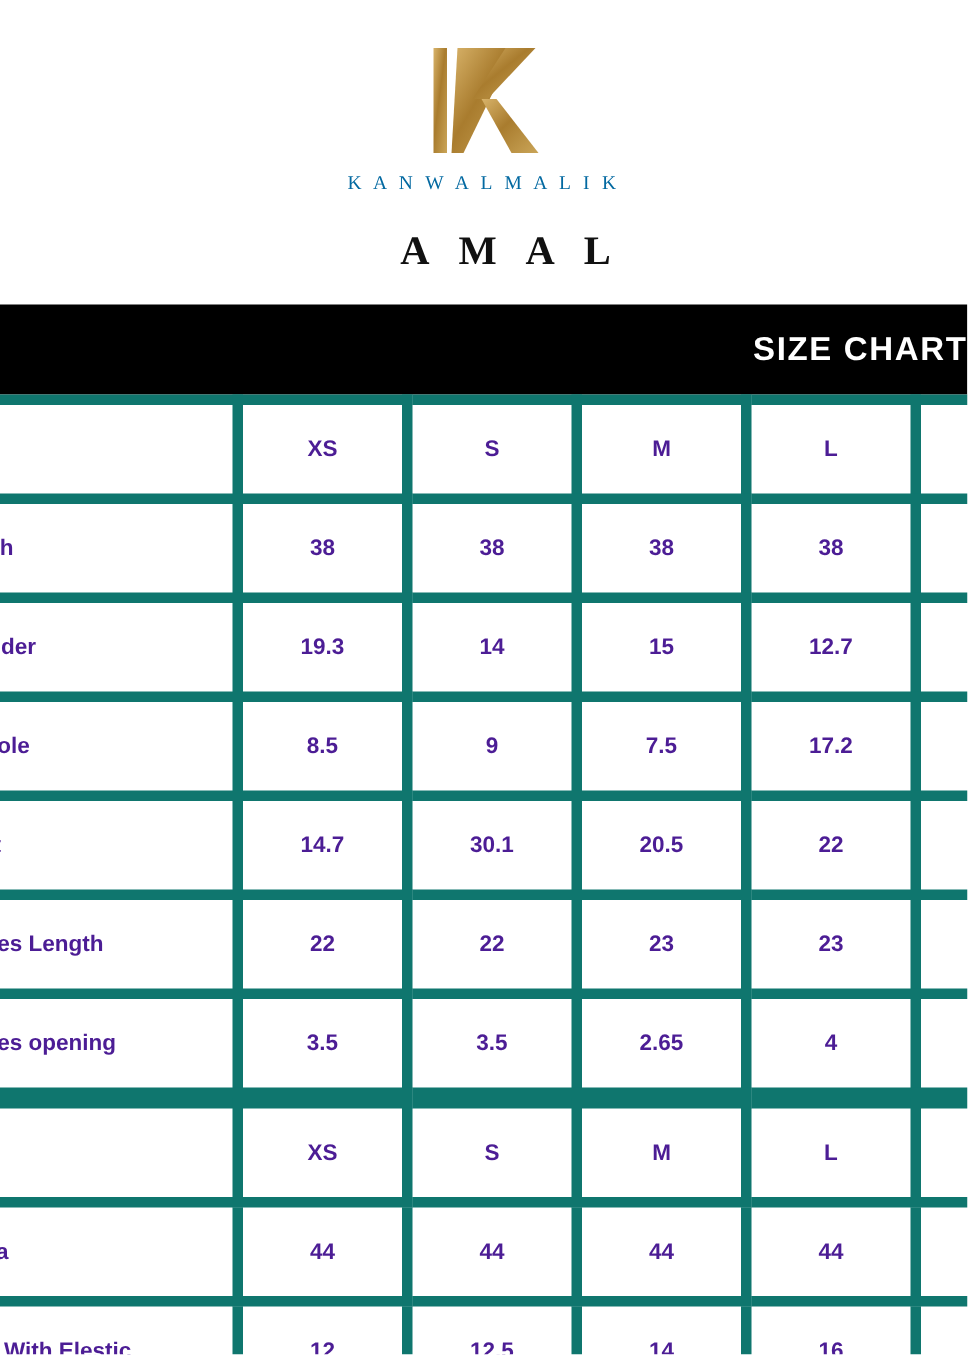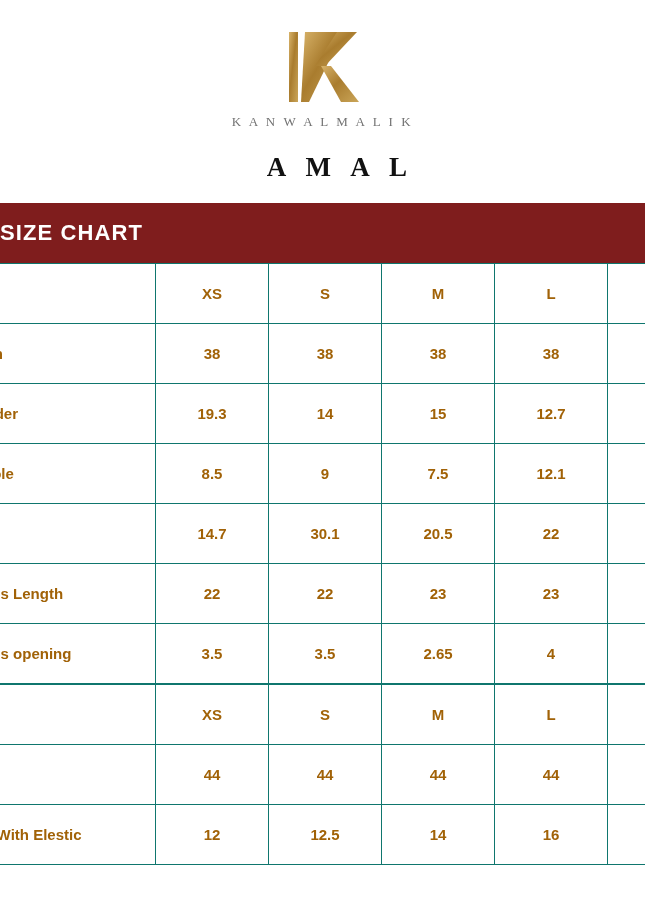--- a/index.html
+++ b/index.html
@@ -29,60 +29,60 @@
   .logo-mark {
     width: 96px;
     height: 82px;
     margin: 0 auto 6px auto;
     display: block;
   }
   .brand-name {
     font-family: "Liberation Serif", serif;
     font-size: 13px;
     letter-spacing: 2.6px;
-    color: #737373;
+    color: #0369a1;
     margin: 0 0 22px 0;
   }
   .collection-name {
     font-family: "Liberation Serif", serif;
     font-size: 27px;
     letter-spacing: 7px;
     color: #111111;
     font-weight: 700;
     margin: 0 0 20px 0;
     padding-left: 36px;
   }
 
   
   .banner {
-    background: #7f1d1d;
+    background: #000000;
     color: #ffffff;
-    text-align: left;
+    text-align: right;
     font-size: 22px;
     font-weight: 700;
     letter-spacing: 1.1px;
     line-height: 60px;
     height: 60px;
     width: 100%;
   }
 
   
   .size-table {
     border-collapse: collapse;
     table-layout: fixed;
     width: 705px;            
     margin-left: -60px;      
     border-top: none;
   }
   .size-table td, .size-table th {
-    border: 1px solid #0f766e;
+    border: 7px solid #0f766e;
     text-align: center;
     font-size: 15px;
     font-weight: 700;
-    color: #a16207;
+    color: #4c1d95;
     height: 59px;
     padding: 0;
   }
   .size-table .lbl {
     text-align: left;
     padding-left: 12px;
     width: 215px;
     font-size: 15px;
     font-weight: 700;
   }
@@ -155,21 +155,21 @@
         <td>14</td>
         <td>15</td>
         <td>12.7</td>
         <td>1</td>
       </tr>
       <tr>
         <td class="lbl">Armhole</td>
         <td>8.5</td>
         <td>9</td>
         <td>7.5</td>
-        <td>12.1</td>
+        <td>17.2</td>
         <td>1</td>
       </tr>
       <tr>
         <td class="lbl">Chest</td>
         <td>14.7</td>
         <td>30.1</td>
         <td>20.5</td>
         <td>22</td>
         <td>2</td>
       </tr>

